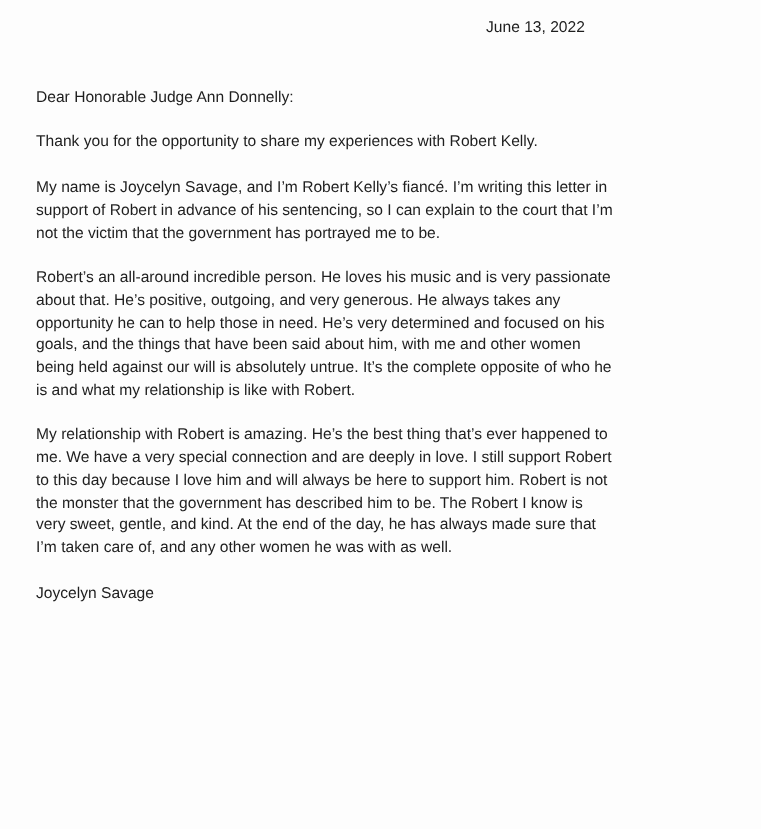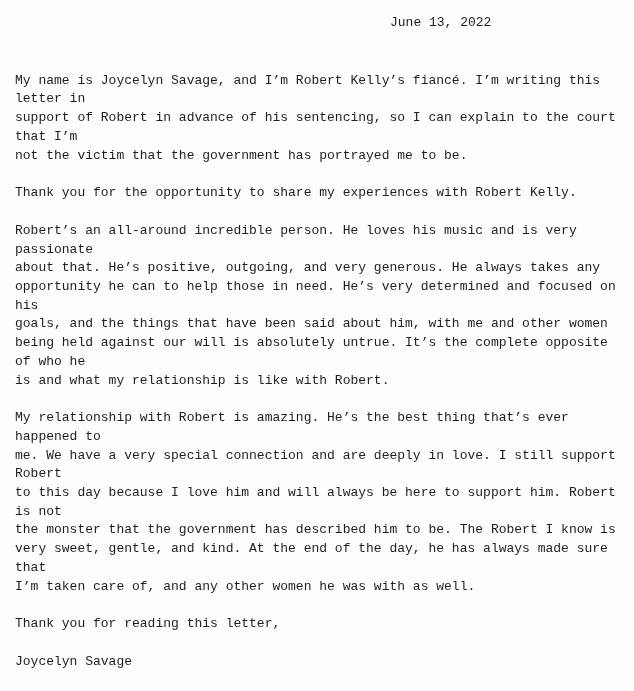--- a/index.html
+++ b/index.html
@@ -6,22 +6,22 @@
     margin: 0;
     padding: 0;
     background: #ffffff;
   }
   .page {
     position: relative;
     width: 634px;
     height: 691px;
     box-sizing: border-box;
     background: #fdfdfd;
-    padding: 14px 12px 0 15px;
-    font-family: Liberation Mono, monospace;
+    padding: 14px 12px 0 30px;
+    font-family: Liberation Sans, sans-serif;
     font-size: 13px;
     line-height: 18.7px;
     color: #1e1e1e;
     overflow: hidden;
   }
   .page p {
     margin: 0 0 19px 0;
     white-space: pre-line;
   }
   .date-line {
@@ -30,31 +30,31 @@
   }
   .signature {
     margin-bottom: 0 !important;
   }
 </style>
 </head>
 <body>
 
 <div class="page">
   <p class="date-line">June 13, 2022</p>
+  <p>Dear Honorable Judge Ann Donnelly:</p>
+  <p>Thank you for the opportunity to share my experiences with Robert Kelly.</p>
   <p>My name is Joycelyn Savage, and I’m Robert Kelly’s fiancé. I’m writing this letter in
 support of Robert in advance of his sentencing, so I can explain to the court that I’m
 not the victim that the government has portrayed me to be.</p>
-  <p>Thank you for the opportunity to share my experiences with Robert Kelly.</p>
   <p>Robert’s an all-around incredible person. He loves his music and is very passionate
 about that. He’s positive, outgoing, and very generous. He always takes any
 opportunity he can to help those in need. He’s very determined and focused on his
 goals, and the things that have been said about him, with me and other women
 being held against our will is absolutely untrue. It’s the complete opposite of who he
 is and what my relationship is like with Robert.</p>
   <p>My relationship with Robert is amazing. He’s the best thing that’s ever happened to
 me. We have a very special connection and are deeply in love. I still support Robert
 to this day because I love him and will always be here to support him. Robert is not
 the monster that the government has described him to be. The Robert I know is
 very sweet, gentle, and kind. At the end of the day, he has always made sure that
 I’m taken care of, and any other women he was with as well.</p>
-  <p>Thank you for reading this letter,</p>
   <p class="signature">Joycelyn Savage</p>
 </div>
 
 </body></html>

